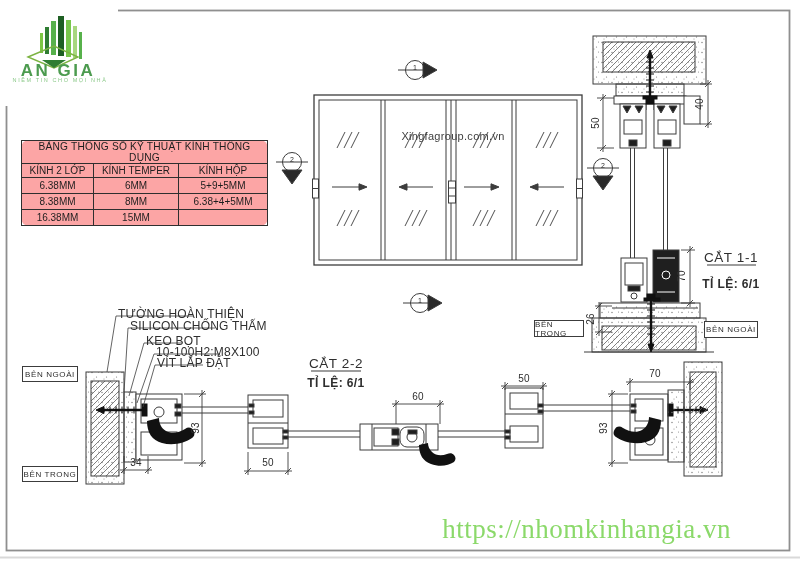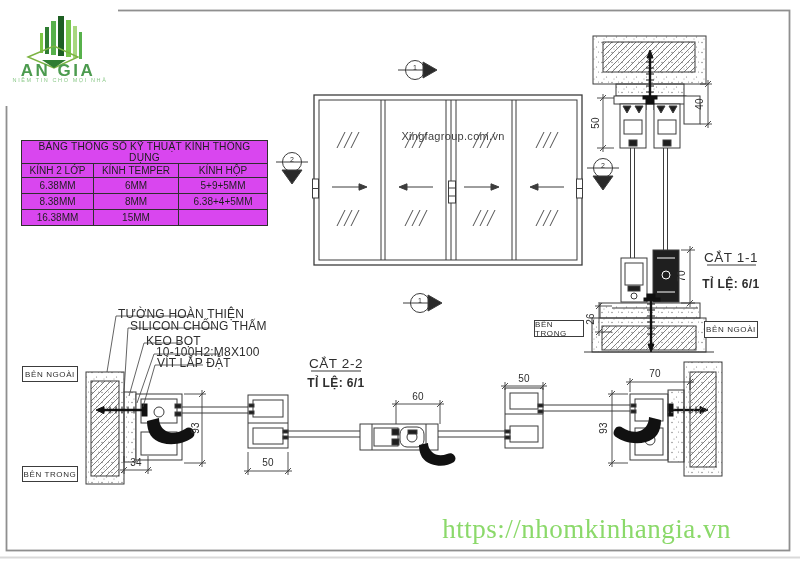--- a/index.html
+++ b/index.html
@@ -15,21 +15,21 @@
   .sec-scale { font-size:12px; letter-spacing:.4px;font-weight:bold; }
   .callout { font-size:12px; letter-spacing:.2px; }
   .mnum { font-size:7px; }
   .box { position:absolute; border:1px solid #3c3c3c; background:#fff; display:flex;
          align-items:center; justify-content:center; font-size:8px; letter-spacing:.6px; color:#2e2e2e; }
   .wm { font-size:11px; color:#3f3f3f; letter-spacing:.3px; }
   .brand-name { font-size:17px; font-weight:bold; color:#4c9b4f; letter-spacing:2.5px; }
   .brand-tag  { font-size:5.5px; color:#8cc98a; letter-spacing:1.6px; }
   .url { font-size:27px; color:#8bd96a; letter-spacing:.5px; }
   table.spec { position:absolute; left:21px; top:140px; width:246px; border-collapse:collapse;
-               table-layout:fixed; background:#d946ef; }
+               table-layout:fixed; background:#fca5a5;border-radius:8px; }
   table.spec td { border:1px solid #2f2f2f; font-size:10px; text-align:center; height:16px;
                   overflow:hidden; color:#1e1e1e; padding:0; }
   table.spec tr.title-row td { font-size:10.2px; height:18px; letter-spacing:.2px; }
   table.spec tr.head-row td { height:14px; }
 </style>
 </head>
 <body>
 
 <div class="stage">
 

